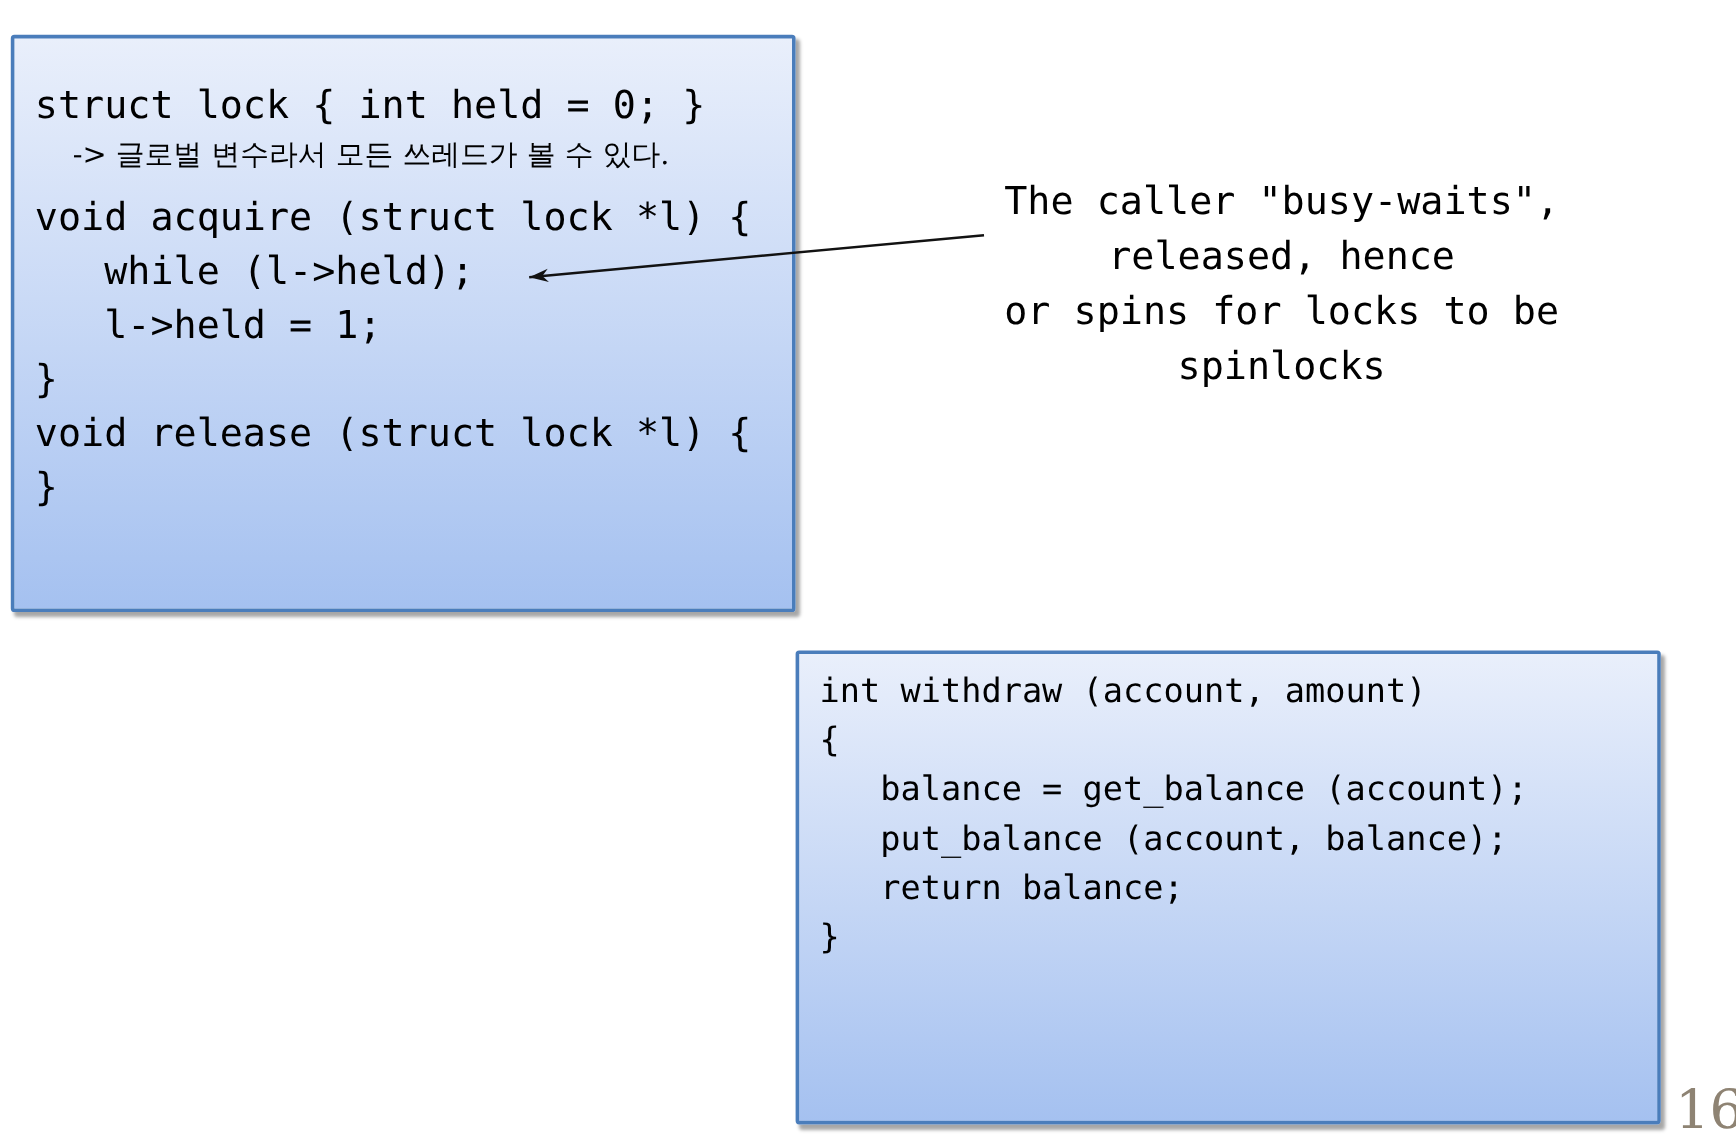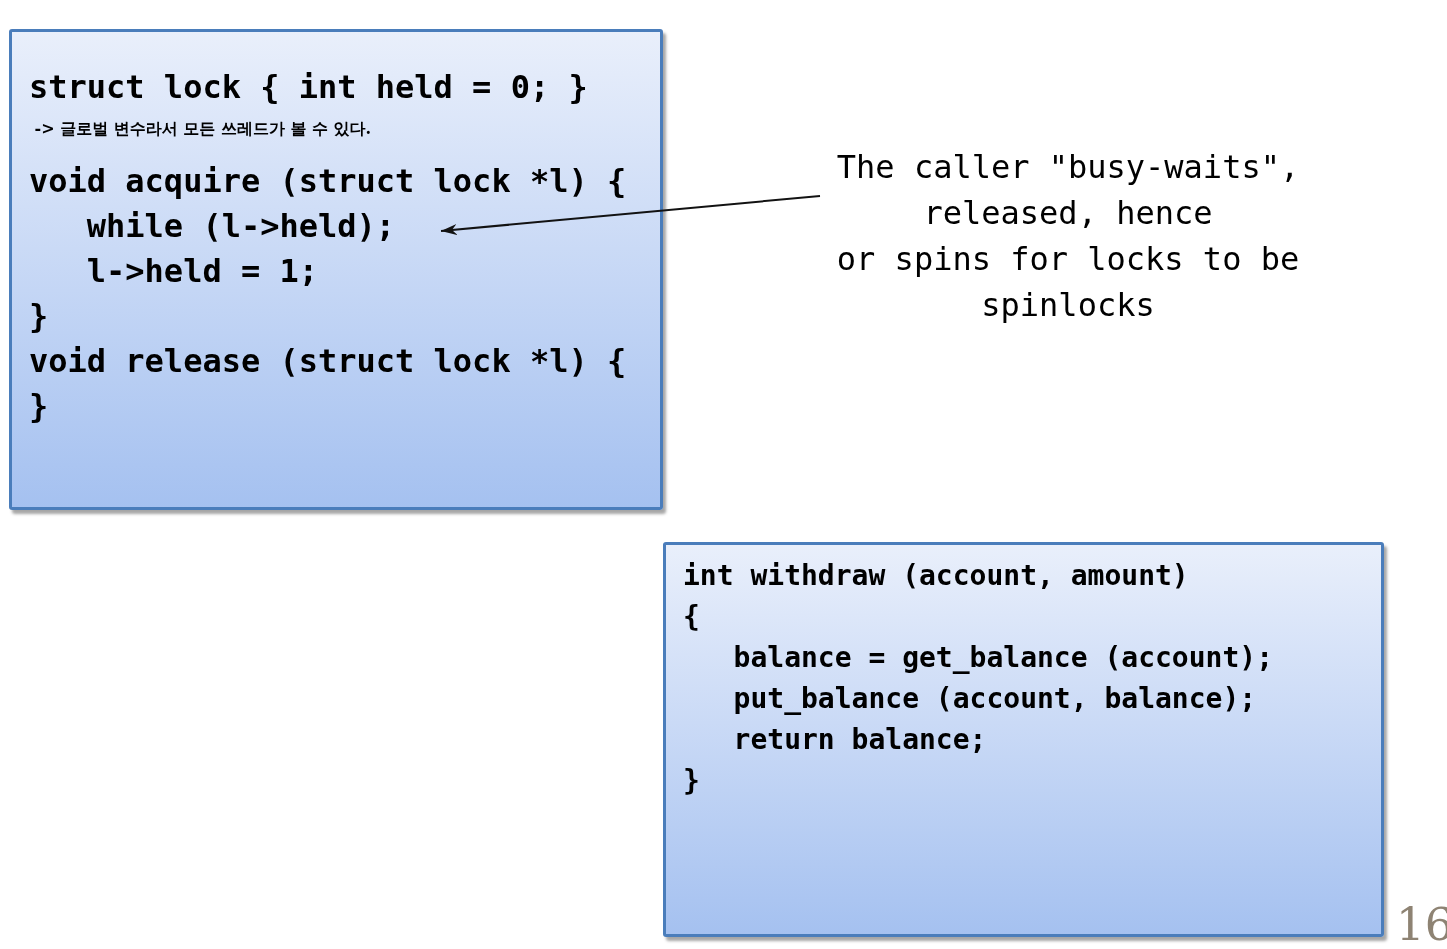--- a/index.html
+++ b/index.html
@@ -17,32 +17,33 @@
     border-radius: 3px;
     background: linear-gradient(180deg,
       var(--c-box-fill-top, #e9effb) 0%,
       var(--c-box-fill-bottom, #a5c1f0) 100%);
     box-shadow: 3px 4px 3px rgba(0,0,0,0.35);
     color: var(--c-code-text, #000);
   }
   .lock-box {
     left: 9px; top: 29px; width: 654px; height: 481px;
     padding: 33px 6px 0 17px;
-    font-size: 32px; line-height: 45px; font-weight: bold;
+    font-size: 32px; line-height: 45px;
   }
   .withdraw-box {
     left: 663px; top: 542px; width: 721px; height: 395px;
     padding: 10px 6px 0 17px;
-    font-size: 28px; line-height: 41px; font-weight: bold;
+    font-size: 28px; line-height: 41px;
   }
   .code-line { white-space: pre; }
   .korean-note {
     font-family: "DejaVu Serif", serif;
-    font-size: 16px; line-height: 38px;
+    font-size: 24px; line-height: 38px;
     white-space: pre;
+    margin-left: 24px;
   }
   .gap-top { margin-top: 11px; }
   .red { color: var(--c-highlight-red, #fb1c24); }
   .annotation {
     position: absolute;
     left: 833px; top: 144px; width: 470px;
     text-align: center;
     font-size: 32px; line-height: 46px;
     color: #000;
   }

